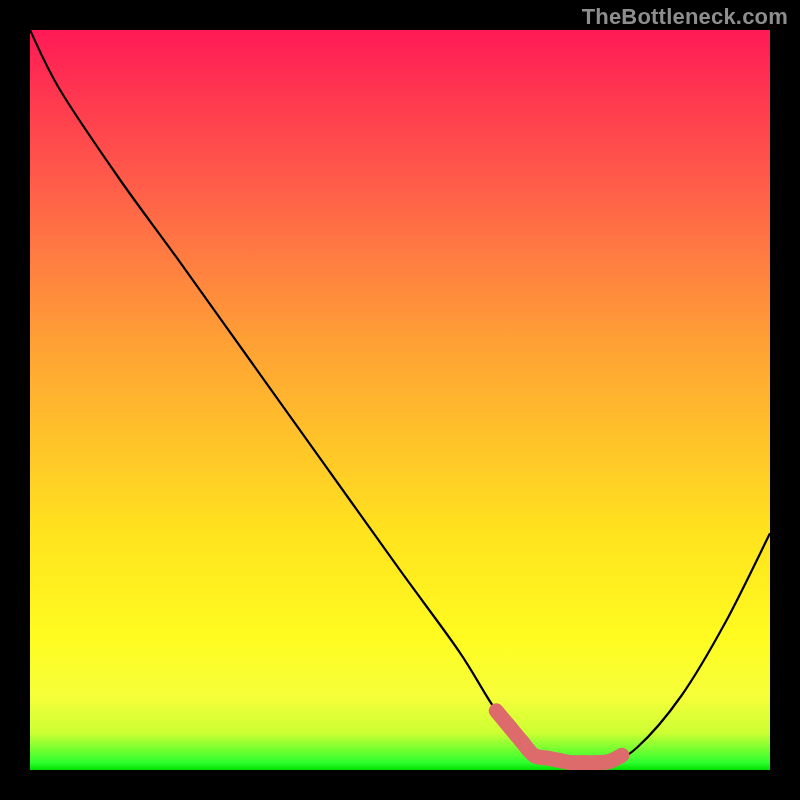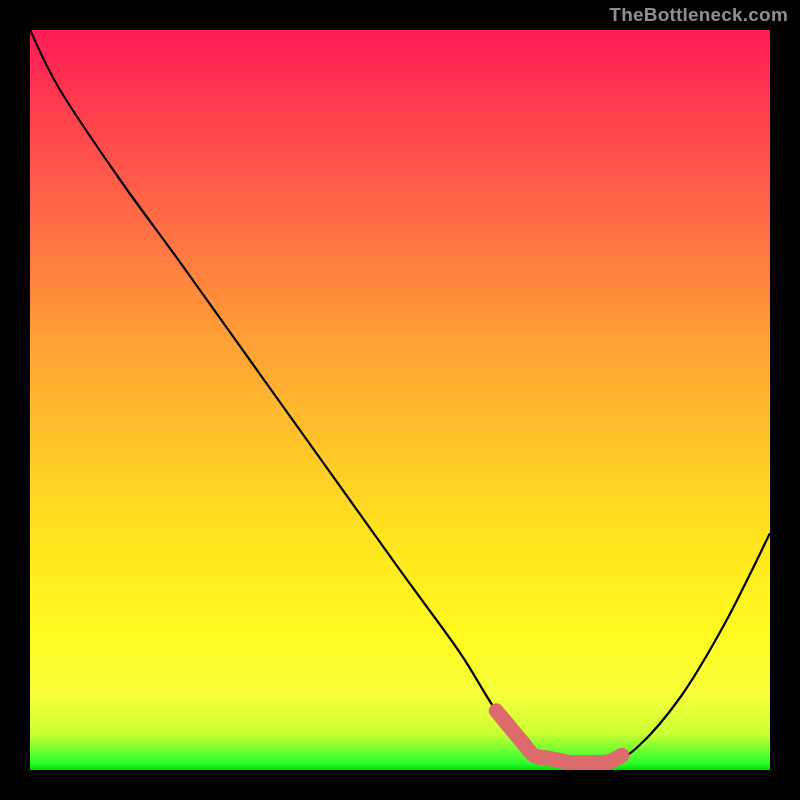--- a/index.html
+++ b/index.html
@@ -14,21 +14,21 @@
     position: relative;
     width: 800px;
     height: 800px;
     background: #000000;
   }
   .watermark {
     position: absolute;
     top: 4px;
     right: 12px;
     font-family: Arial, Helvetica, sans-serif;
-    font-size: 19px;
+    font-size: 22px;
     font-weight: 600;
     color: #8e8e8e;
     letter-spacing: 0.2px;
     z-index: 10;
   }
   .plot-area {
     position: absolute;
     left: 30px;
     top: 30px;
     width: 740px;

